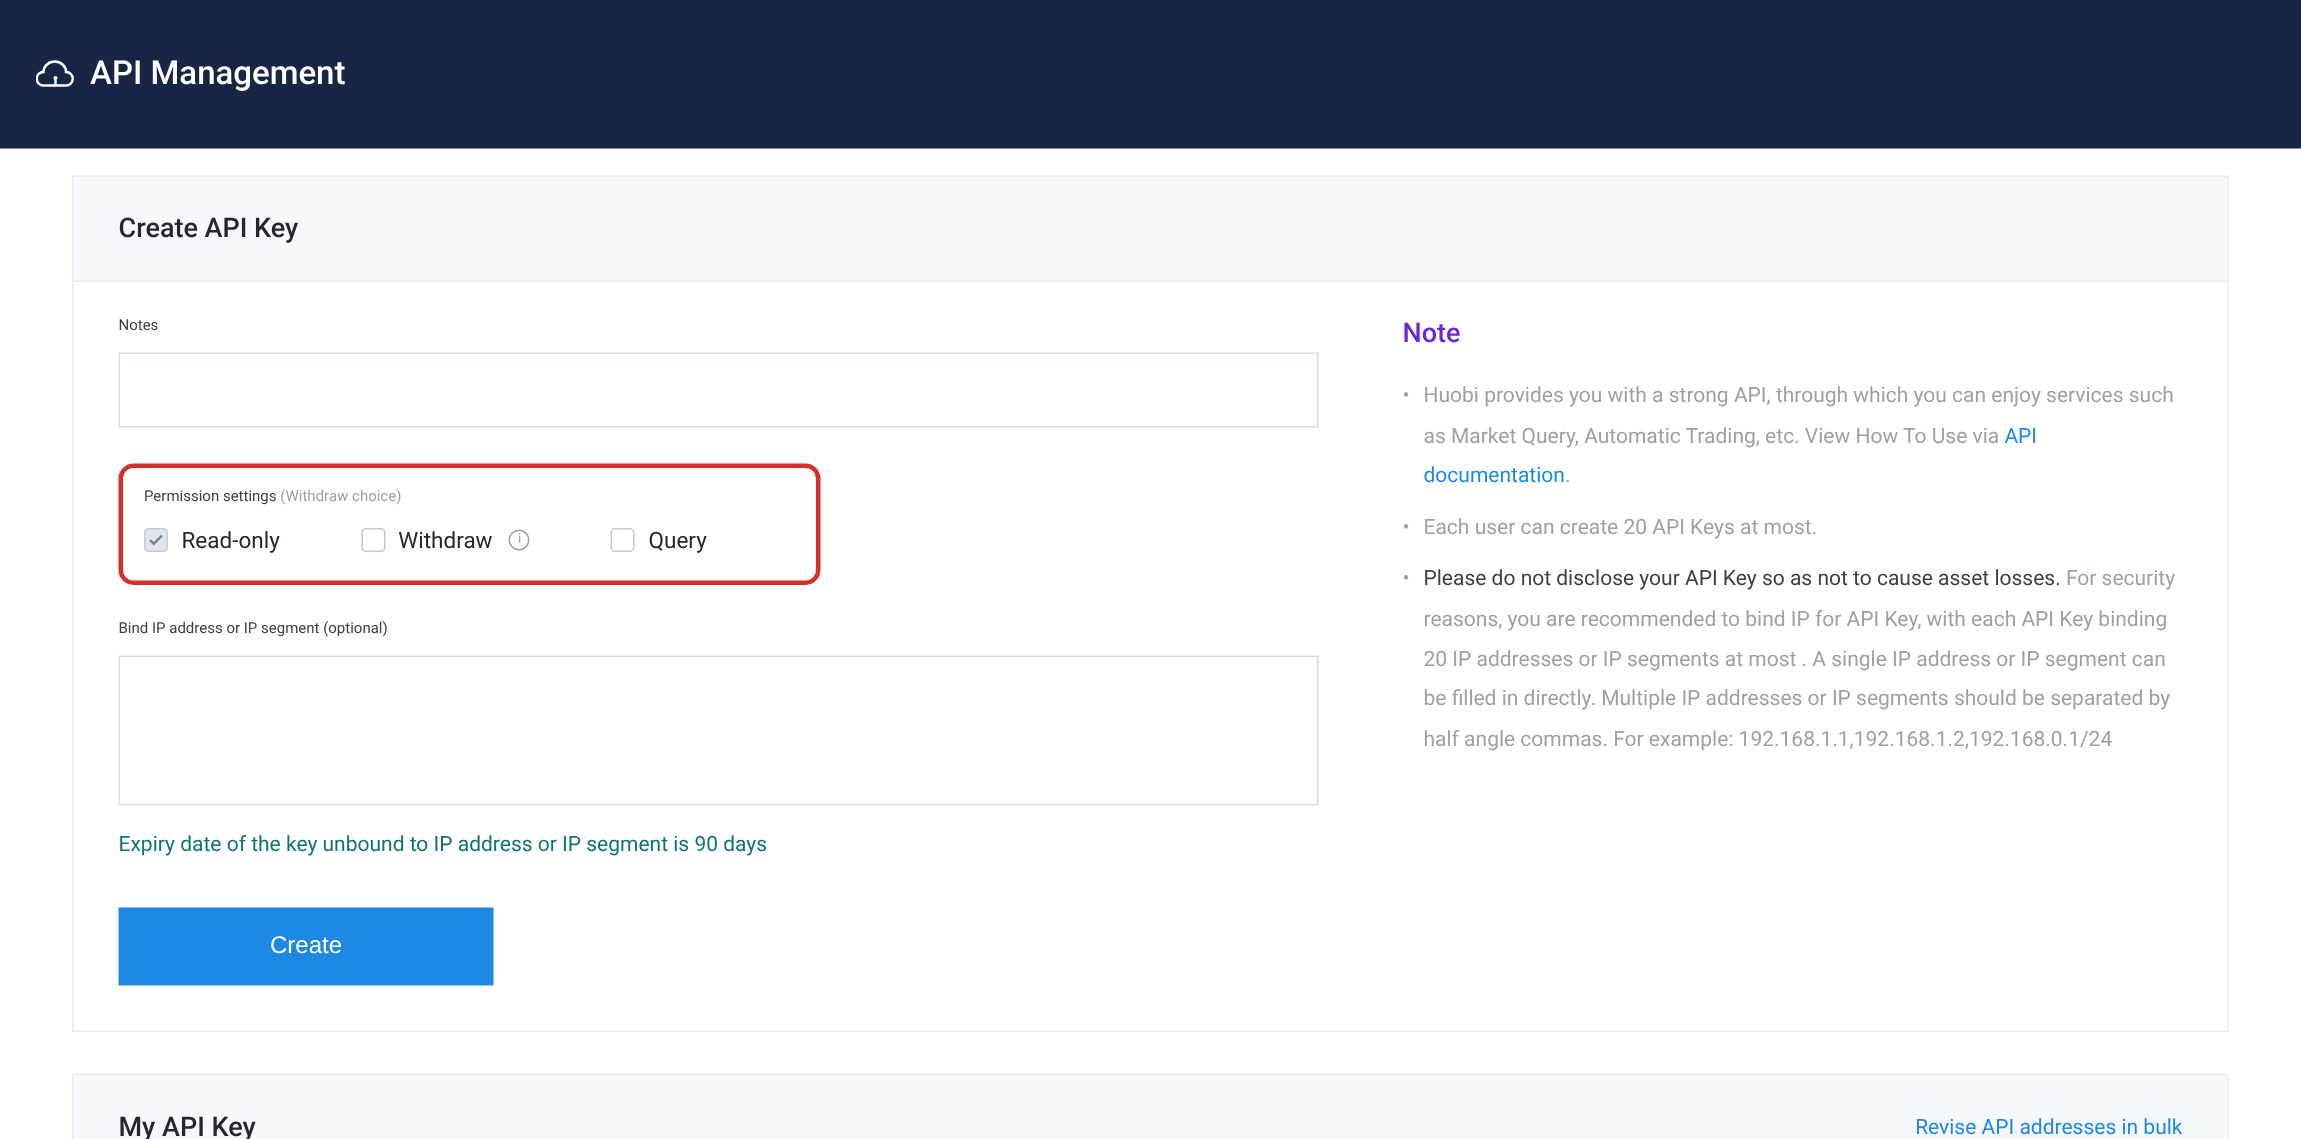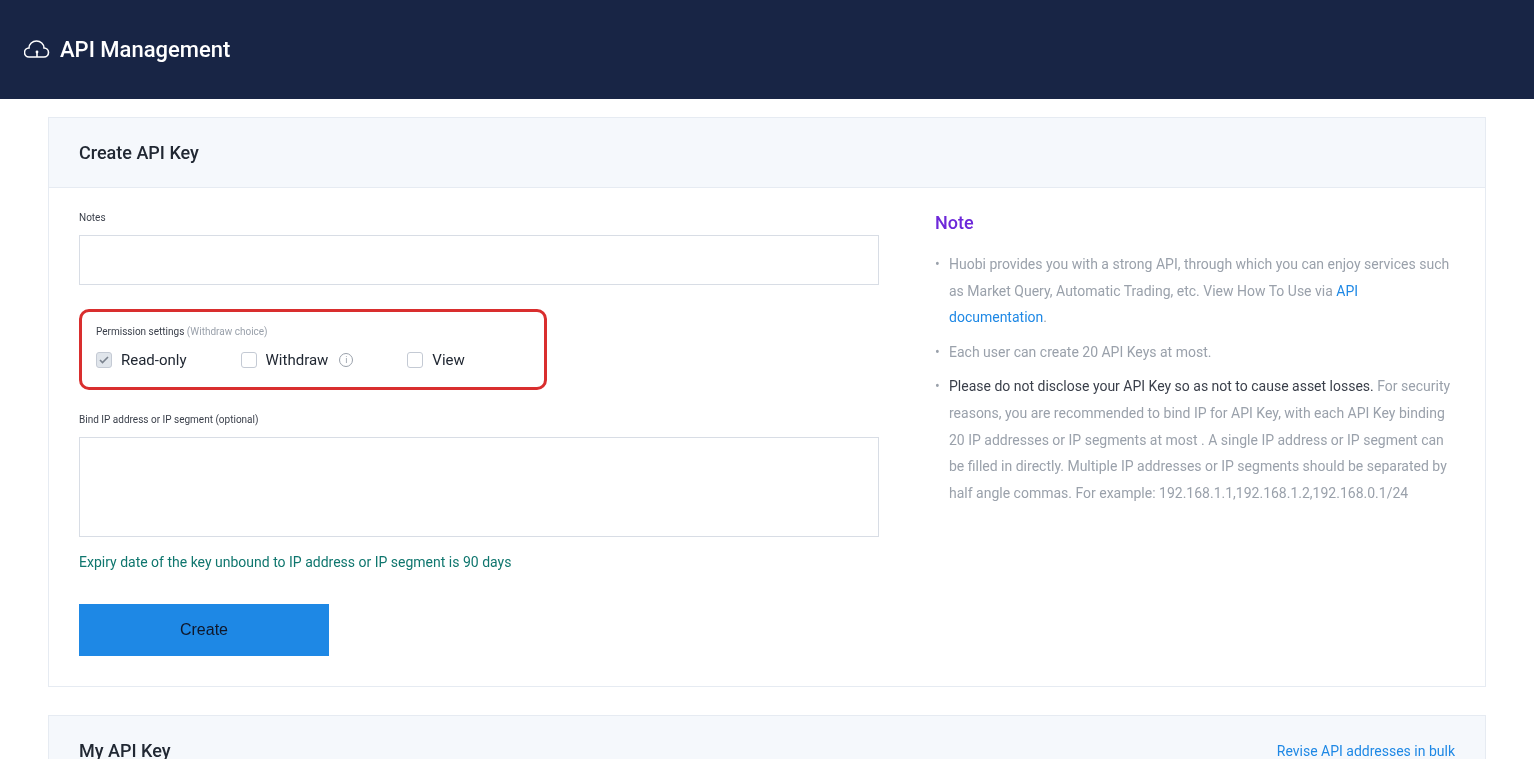--- a/index.html
+++ b/index.html
@@ -19,21 +19,21 @@
 .perm-section { border: 3px solid #d92e2e; border-radius: 10px; padding: 14px 16px 18px 14px; margin-bottom: 24px; width: 468px; }
 .perm-row { display: flex; align-items: flex-end; gap: 54px; margin-top: 14px; }
 .perm-item { display: flex; align-items: center; gap: 9px; font-size: 15px; color: #212833; }
 .checkbox { width: 16px; height: 16px; border: 1px solid #c4cad4; border-radius: 3px; background: #fff; cursor: pointer; display: flex; align-items: center; justify-content: center; }
 .checkbox.checked { background: #e0e5eb; border-color: #c4cad4; }
 .checkbox.checked svg { display: block; }
 .checkbox svg { display: none; }
 .info-icon { width: 14px; height: 14px; border: 1px solid #9aa1ab; border-radius: 50%; display: flex; align-items: center; justify-content: center; font-size: 9px; color: #9aa1ab; margin-left: 2px; }
 .textarea { width: 100%; height: 100px; border: 1px solid #d8dde5; padding: 10px 12px; font-size: 14px; resize: none; font-family: inherit; }
 .expiry-hint { color: #0f766e; font-size: 14px; margin-top: 14px; margin-bottom: 34px; }
-.create-btn { width: 250px; height: 52px; background: #1e88e5; color: #0f172a; border: none; font-size: 16px; cursor: pointer; }
+.create-btn { width: 250px; height: 52px; background: #1e88e5; color: #ffffff; border: none; font-size: 16px; cursor: pointer; }
 .note-title { font-size: 18px; color: #6d28d9; margin-bottom: 18px; font-weight: 500; }
 .note-list { list-style: none; }
 .note-list li { position: relative; padding-left: 14px; margin-bottom: 8px; line-height: 1.9; color: #9aa1ab; font-size: 14px; }
 .note-list li::before { content: "•"; position: absolute; left: 0; color: #9aa1ab; }
 .note-list .dark { color: #3a3f4a; }
 .note-list a { color: #1e88e5; text-decoration: none; }
 .link-action { color: #1e88e5; font-size: 14px; text-decoration: none; font-weight: 400; }
 </style>
 </head>
 <body>
@@ -80,21 +80,21 @@
               <span class="checkbox">
                 
               </span>
               <span>Withdraw</span>
               <span class="info-icon">i</span>
             </div>
             <div class="perm-item">
               <span class="checkbox">
                 
               </span>
-              <span>View</span>
+              <span>Query</span>
             </div>
           </div>
         </div>
 
         <label class="label">Bind IP address or IP segment (optional)</label>
         <textarea class="textarea" style=""></textarea>
         <div class="expiry-hint">Expiry date of the key unbound to IP address or IP segment is 90 days</div>
 
         <button class="create-btn">Create</button>
 

